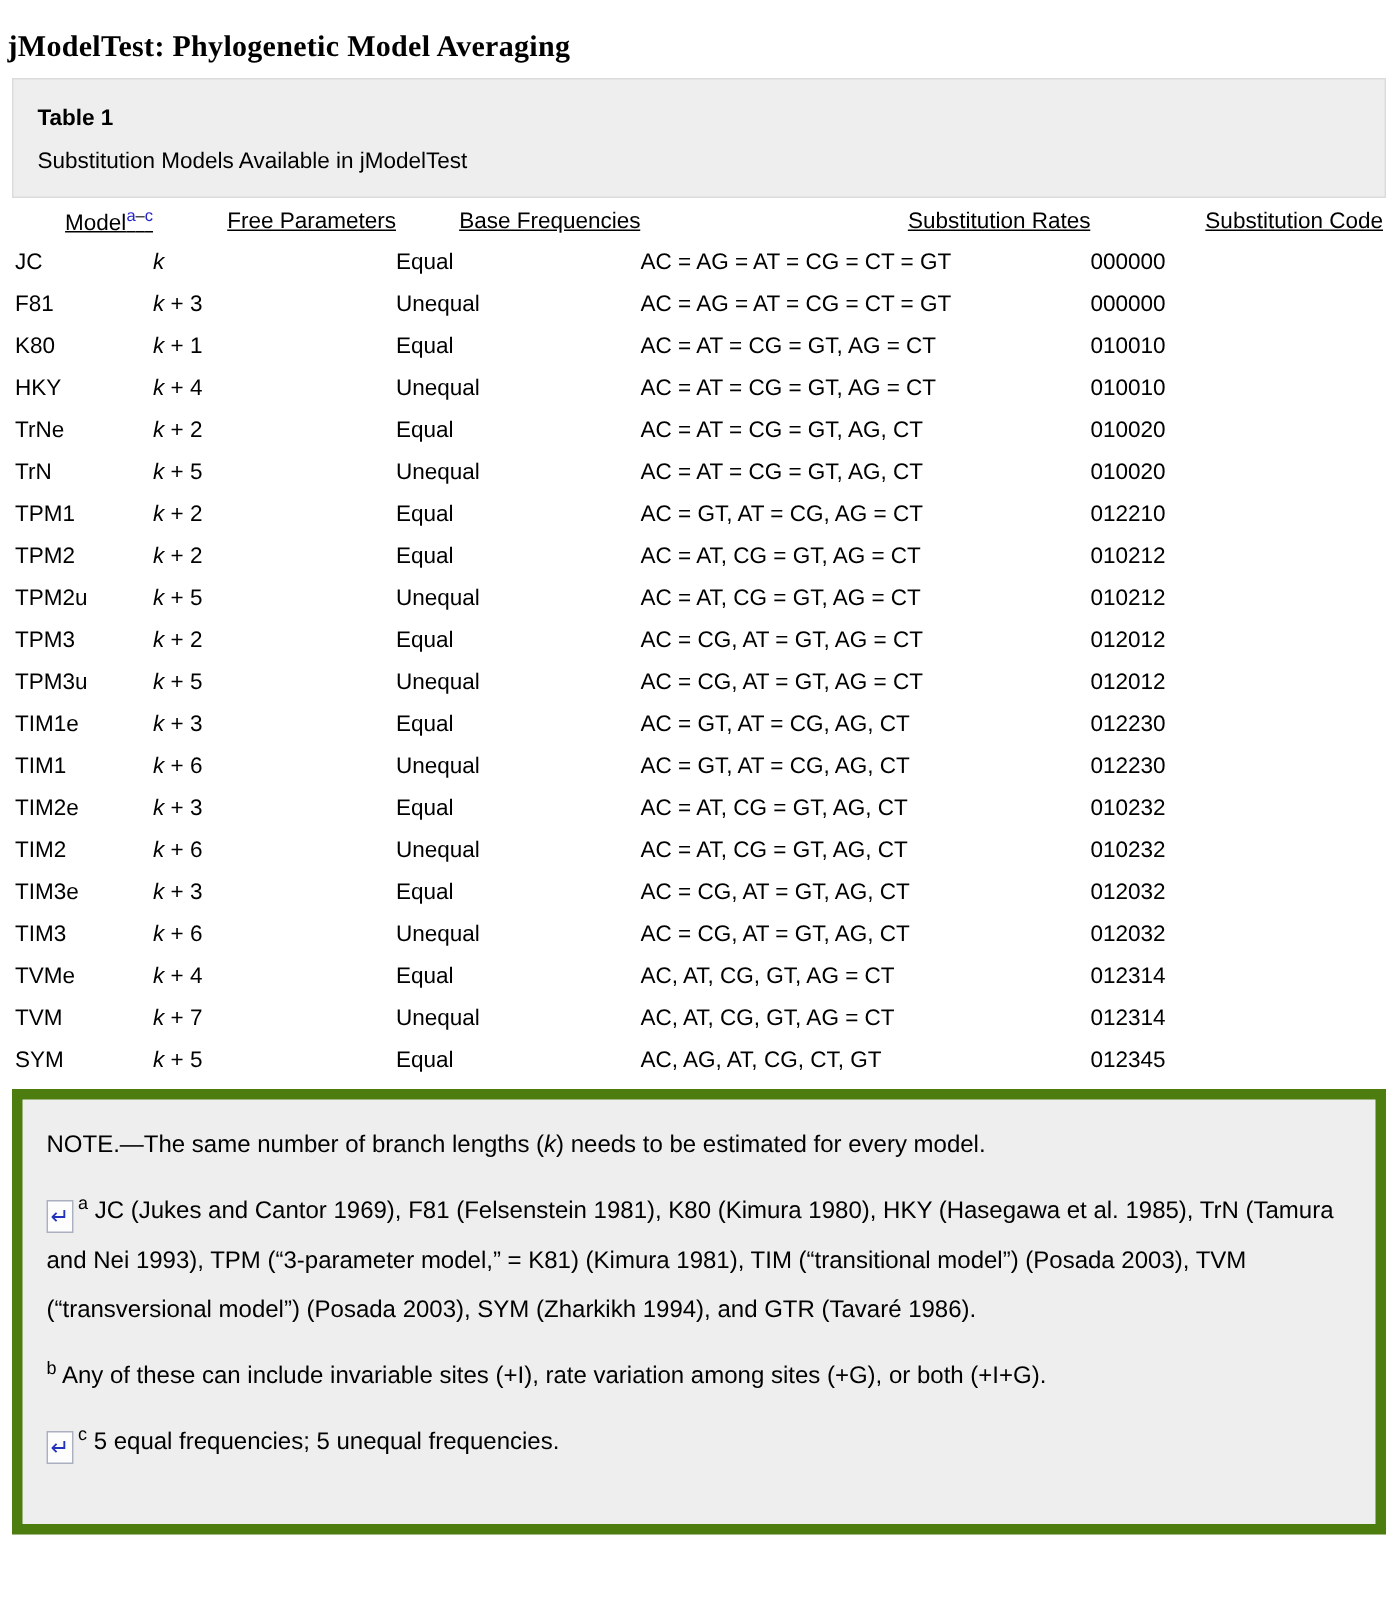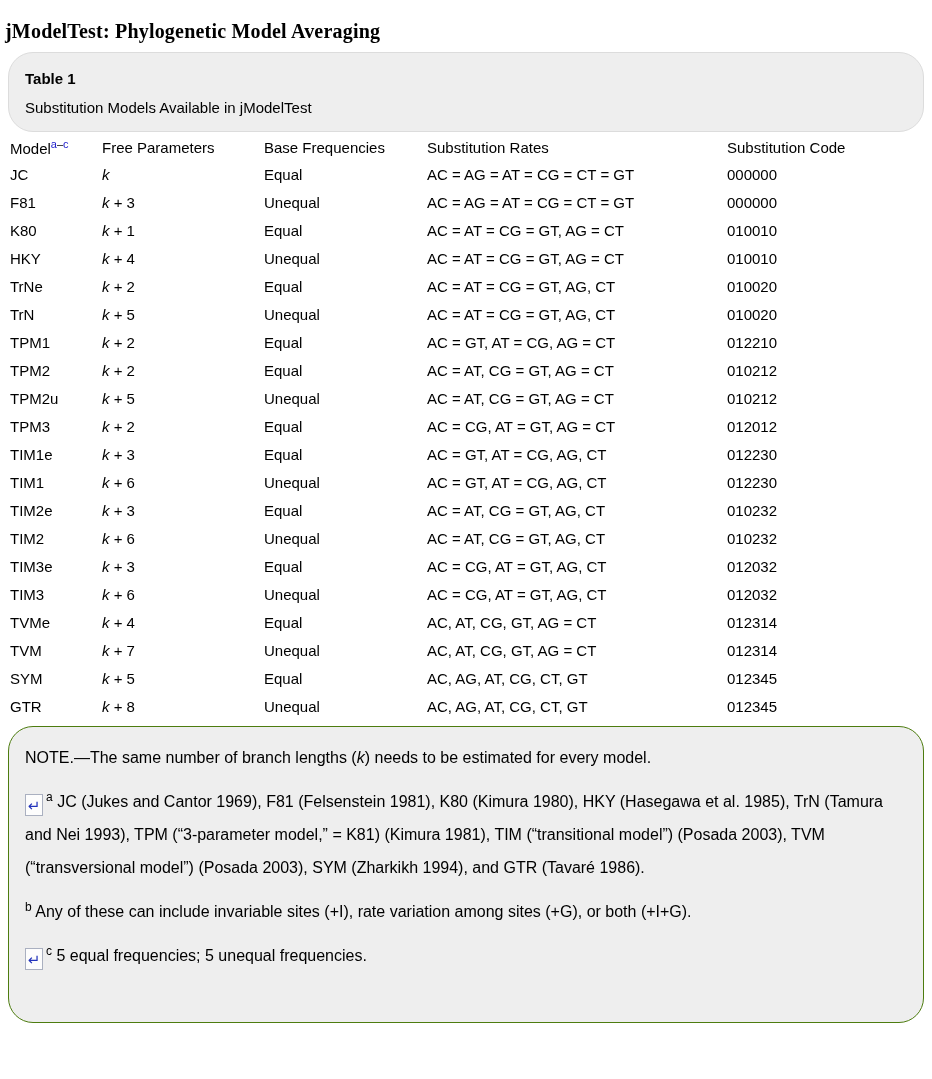--- a/index.html
+++ b/index.html
@@ -10,47 +10,46 @@
     color: #000000;
   }
   .page-title {
     font-family: "Liberation Serif", "DejaVu Serif", serif;
     font-weight: bold; font-size: 20px;
     margin: 20px 0 0 5px; letter-spacing: 0.2px;
   }
   .gray-box {
     background: #eeeeee;
     margin: 0 8px;
-    border-radius: 25px;
   }
   .caption-box {
     margin-top: 9px;
     border: 1px solid #dcdcdc;
     padding: 17px 16px 15px 16px;
   }
   .caption-label { font-weight: bold; font-size: 15px; margin-bottom: 9px; }
   .caption-title { font-size: 15px; margin-top: 12px; }
   table.models {
     border-collapse: collapse; table-layout: fixed;
     margin: 2px 0 0 10px; width: 912px;
     font-size: 15px;
   }
   table.models th {
-    font-weight: normal; text-align: left; height: 26px;
-    vertical-align: middle; white-space: nowrap; overflow: hidden;
+    font-weight: normal; text-align: right; height: 26px;
+    vertical-align: middle; white-space: nowrap; overflow: hidden; text-decoration: underline;
   }
   table.models td {
     height: 28px; vertical-align: middle; white-space: nowrap; overflow: hidden;
   }
   table.models sup a { color: #2222cc; text-decoration: none; }
   table.models sup { font-size: 11px; }
   td i, .note-k { font-style: italic; font-family: "Liberation Sans", sans-serif; }
   .notes-box {
     margin-top: 6px;
-    border: 1px solid #4d7c0f;
+    border: 7px solid #4d7c0f;
     padding: 14px 16px 12px 16px;
     font-size: 16px;
     min-height: 297px;
   }
   .notes-box p { line-height: 33px; margin-bottom: 11px; }
   .notes-box p:last-child { margin-bottom: 12px; }
   .fn-marker { font-size: 12px; vertical-align: super; line-height: 0; }
   .backlink {
     display: inline-block; width: 18px; height: 22px;
     border: 1px solid #aab0c0; background: #fdfdfd;
@@ -151,20 +150,27 @@
         <td>010212</td>
       </tr>
       <tr>
         <td>TPM3</td>
         <td><i>k</i> + 2</td>
         <td>Equal</td>
         <td>AC = CG, AT = GT, AG = CT</td>
         <td>012012</td>
       </tr>
       <tr>
+        <td>TPM3u</td>
+        <td><i>k</i> + 5</td>
+        <td>Unequal</td>
+        <td>AC = CG, AT = GT, AG = CT</td>
+        <td>012012</td>
+      </tr>
+      <tr>
         <td>TIM1e</td>
         <td><i>k</i> + 3</td>
         <td>Equal</td>
         <td>AC = GT, AT = CG, AG, CT</td>
         <td>012230</td>
       </tr>
       <tr>
         <td>TIM1</td>
         <td><i>k</i> + 6</td>
         <td>Unequal</td>
@@ -213,27 +219,20 @@
         <td>AC, AT, CG, GT, AG = CT</td>
         <td>012314</td>
       </tr>
       <tr>
         <td>SYM</td>
         <td><i>k</i> + 5</td>
         <td>Equal</td>
         <td>AC, AG, AT, CG, CT, GT</td>
         <td>012345</td>
       </tr>
-      <tr>
-        <td>GTR</td>
-        <td><i>k</i> + 8</td>
-        <td>Unequal</td>
-        <td>AC, AG, AT, CG, CT, GT</td>
-        <td>012345</td>
-      </tr>
     </tbody>
 </table>
 
 <div class="gray-box notes-box">
   <p><span>NOTE.—The same number of branch lengths (</span><span class="note-k">k</span><span>) needs to be estimated for every model.</span></p>
 
   <p><a href="#" class="backlink">↵</a><span class="fn-marker">a</span><span> JC (Jukes and Cantor 1969), F81 (Felsenstein 1981), K80 (Kimura 1980), HKY (Hasegawa et al. 1985), TrN (Tamura and Nei 1993), TPM (“3-parameter model,” = K81) (Kimura 1981), TIM (“transitional model”) (Posada 2003), TVM (“transversional model”) (Posada 2003), SYM (Zharkikh 1994), and GTR (Tavaré 1986).</span></p>
 
   <p><span class="fn-marker">b</span><span> Any of these can include invariable sites (+I), rate variation among sites (+G), or both (+I+G).</span></p>
 

